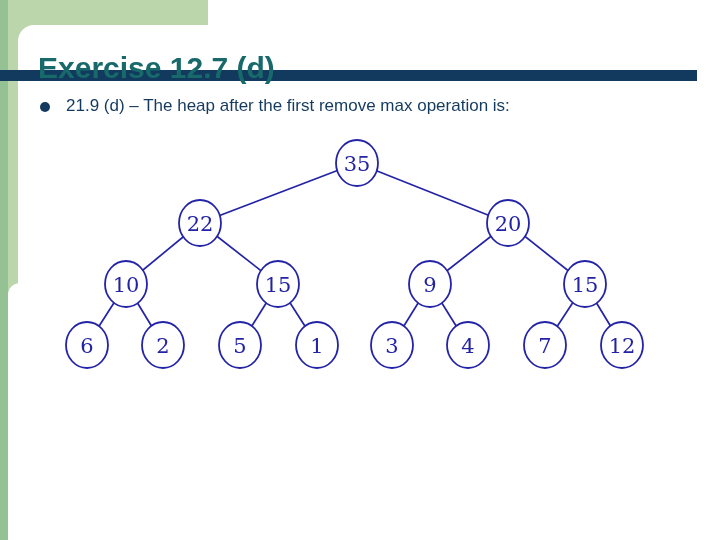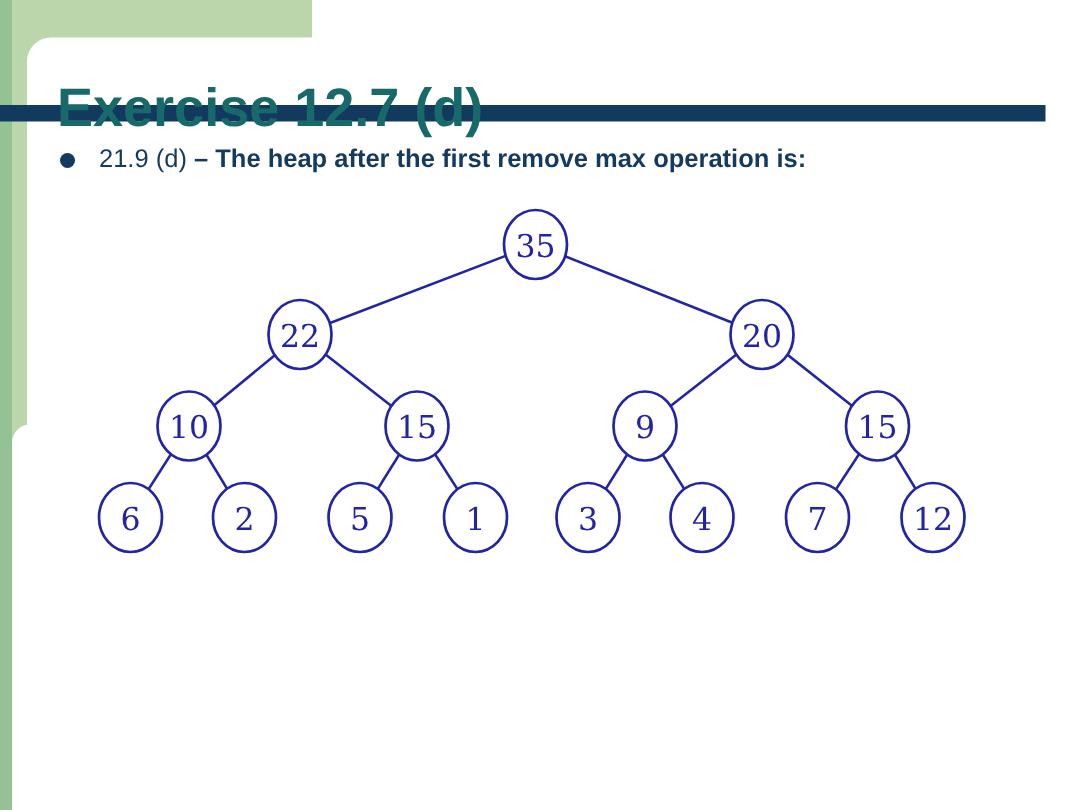--- a/index.html
+++ b/index.html
@@ -24,37 +24,37 @@
   .column-cap {
     position:absolute; left:8px; top:283px; width:14px; height:26px;
     background:#ffffff; border-top-left-radius:12px; z-index:3;
   }
   .content-area {
     position:absolute; left:18px; top:25px; width:702px; height:515px;
     background:#ffffff; border-top-left-radius:16px; z-index:3;
   }
   .slide-title {
     position:absolute; left:38px; top:32px; z-index:5;
-    font-size:36px; font-weight:bold; line-height:32px;
+    font-size:30px; font-weight:bold; line-height:32px;
     color:var(--title-teal,#17696A);
   }
   .title-bar {
     position:absolute; left:0; top:70px; width:697px; height:11px;
     background:var(--bar-navy,#113A5E); z-index:4;
   }
   .bullet-row { position:absolute; left:40px; top:95px; z-index:5; }
   .bullet-dot {
     position:absolute; left:0px; top:7px; width:10px; height:10px;
     border-radius:50%; background:var(--text-navy,#143A5F);
   }
   .bullet-text {
     position:absolute; left:26px; top:0; width:640px; white-space:nowrap;
     font-size:17px; line-height:22px; color:var(--text-navy,#143A5F);
   }
-  .bullet-text .bold-part { font-weight:bold; }
+  .bullet-text .bold-part { font-weight:normal; }
   .tree-svg { position:absolute; left:0; top:0; z-index:4; }
   .tree-svg line {
     stroke:var(--tree-ink,#2323A6); stroke-width:1.7;
   }
   .tree-svg ellipse {
     fill:#ffffff; stroke:var(--tree-ink,#2323A6); stroke-width:1.8;
   }
   .tree-svg text {
     fill:var(--tree-ink,#2323A6);
     font-family:"DejaVu Serif", serif;

